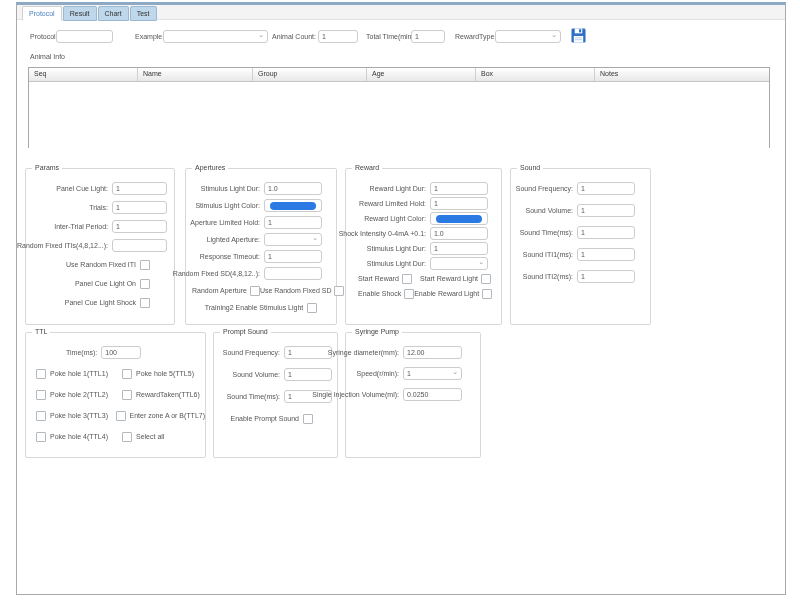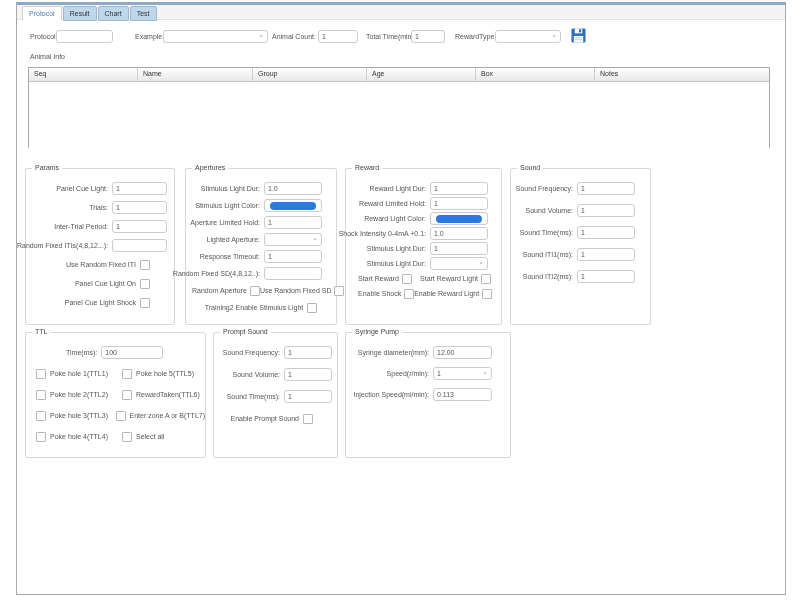--- a/index.html
+++ b/index.html
@@ -52,32 +52,32 @@
   .row.check2{justify-content:space-between;padding:0 8px 0 10px}
   .row.checkpair{justify-content:flex-start;padding:0 0 0 10px}
   .cell:first-child{width:86px}
   
   .g-params{left:8px;top:163px;width:150px;height:157px}
   .g-apertures{left:168px;top:163px;width:152px;height:157px}
   .g-reward{left:328px;top:163px;width:157px;height:157px}
   .g-sound{left:493px;top:163px;width:141px;height:157px}
   .g-ttl{left:8px;top:327px;width:181px;height:126px}
   .g-prompt{left:196px;top:327px;width:125px;height:126px}
-  .g-syringe{left:328px;top:327px;width:166px;height:126px}
+  .g-syringe{left:328px;top:327px;width:136px;height:126px}
   
   .g-params .row{margin-bottom:6px}
   .g-apertures .row{margin-bottom:4px;padding-right:14px}
   .g-reward .row{margin-bottom:2px;padding-right:13px}
   .g-sound .row{margin-bottom:9px;padding-right:15px}
   .g-ttl .row{margin-bottom:8px}
   .g-prompt .row{margin-bottom:9px;padding-right:5px}
   .g-syringe .row{margin-bottom:8px;padding-right:18px}
   .g-params .row .txt{width:55px}
   .g-prompt .row .txt{width:48px}
-  .g-ttl .row .txt{width:62px}
+  .g-ttl .row .txt{width:40px}
   .g-syringe .row .txt{width:59px}
   .g-params .row.check{padding-right:24px}
   .g-apertures .row.check{justify-content:center;padding-right:0}
   .g-apertures .row.check2{padding:0 6px}
   .g-reward .row.check2{padding:0 10px 0 12px}
   .g-prompt .row.check{padding-right:24px}
   .g-ttl .row.field{justify-content:flex-start;padding-left:40px}
   .save-btn{position:absolute;width:16px;height:16px;cursor:pointer;background:none;border:none;padding:0}
 </style>
 </head>
@@ -356,18 +356,18 @@
         <input class="txt" value="12.00" style="">
       </div>
       <div class="row select">
         <span class="lb">Speed(r/min):</span>
         <div class="txt sel">
           <span class="selval">1</span>
           <span class="chev">⌄</span>
         </div>
       </div>
       <div class="row field">
-        <span class="lb">Injection Speed(ml/min):</span>
-        <input class="txt" value="0.113" style="">
+        <span class="lb">Single Injection Volume(ml):</span>
+        <input class="txt" value="0.0250" style="">
       </div>
     </div>
 
 </div>
 
 </body></html>

